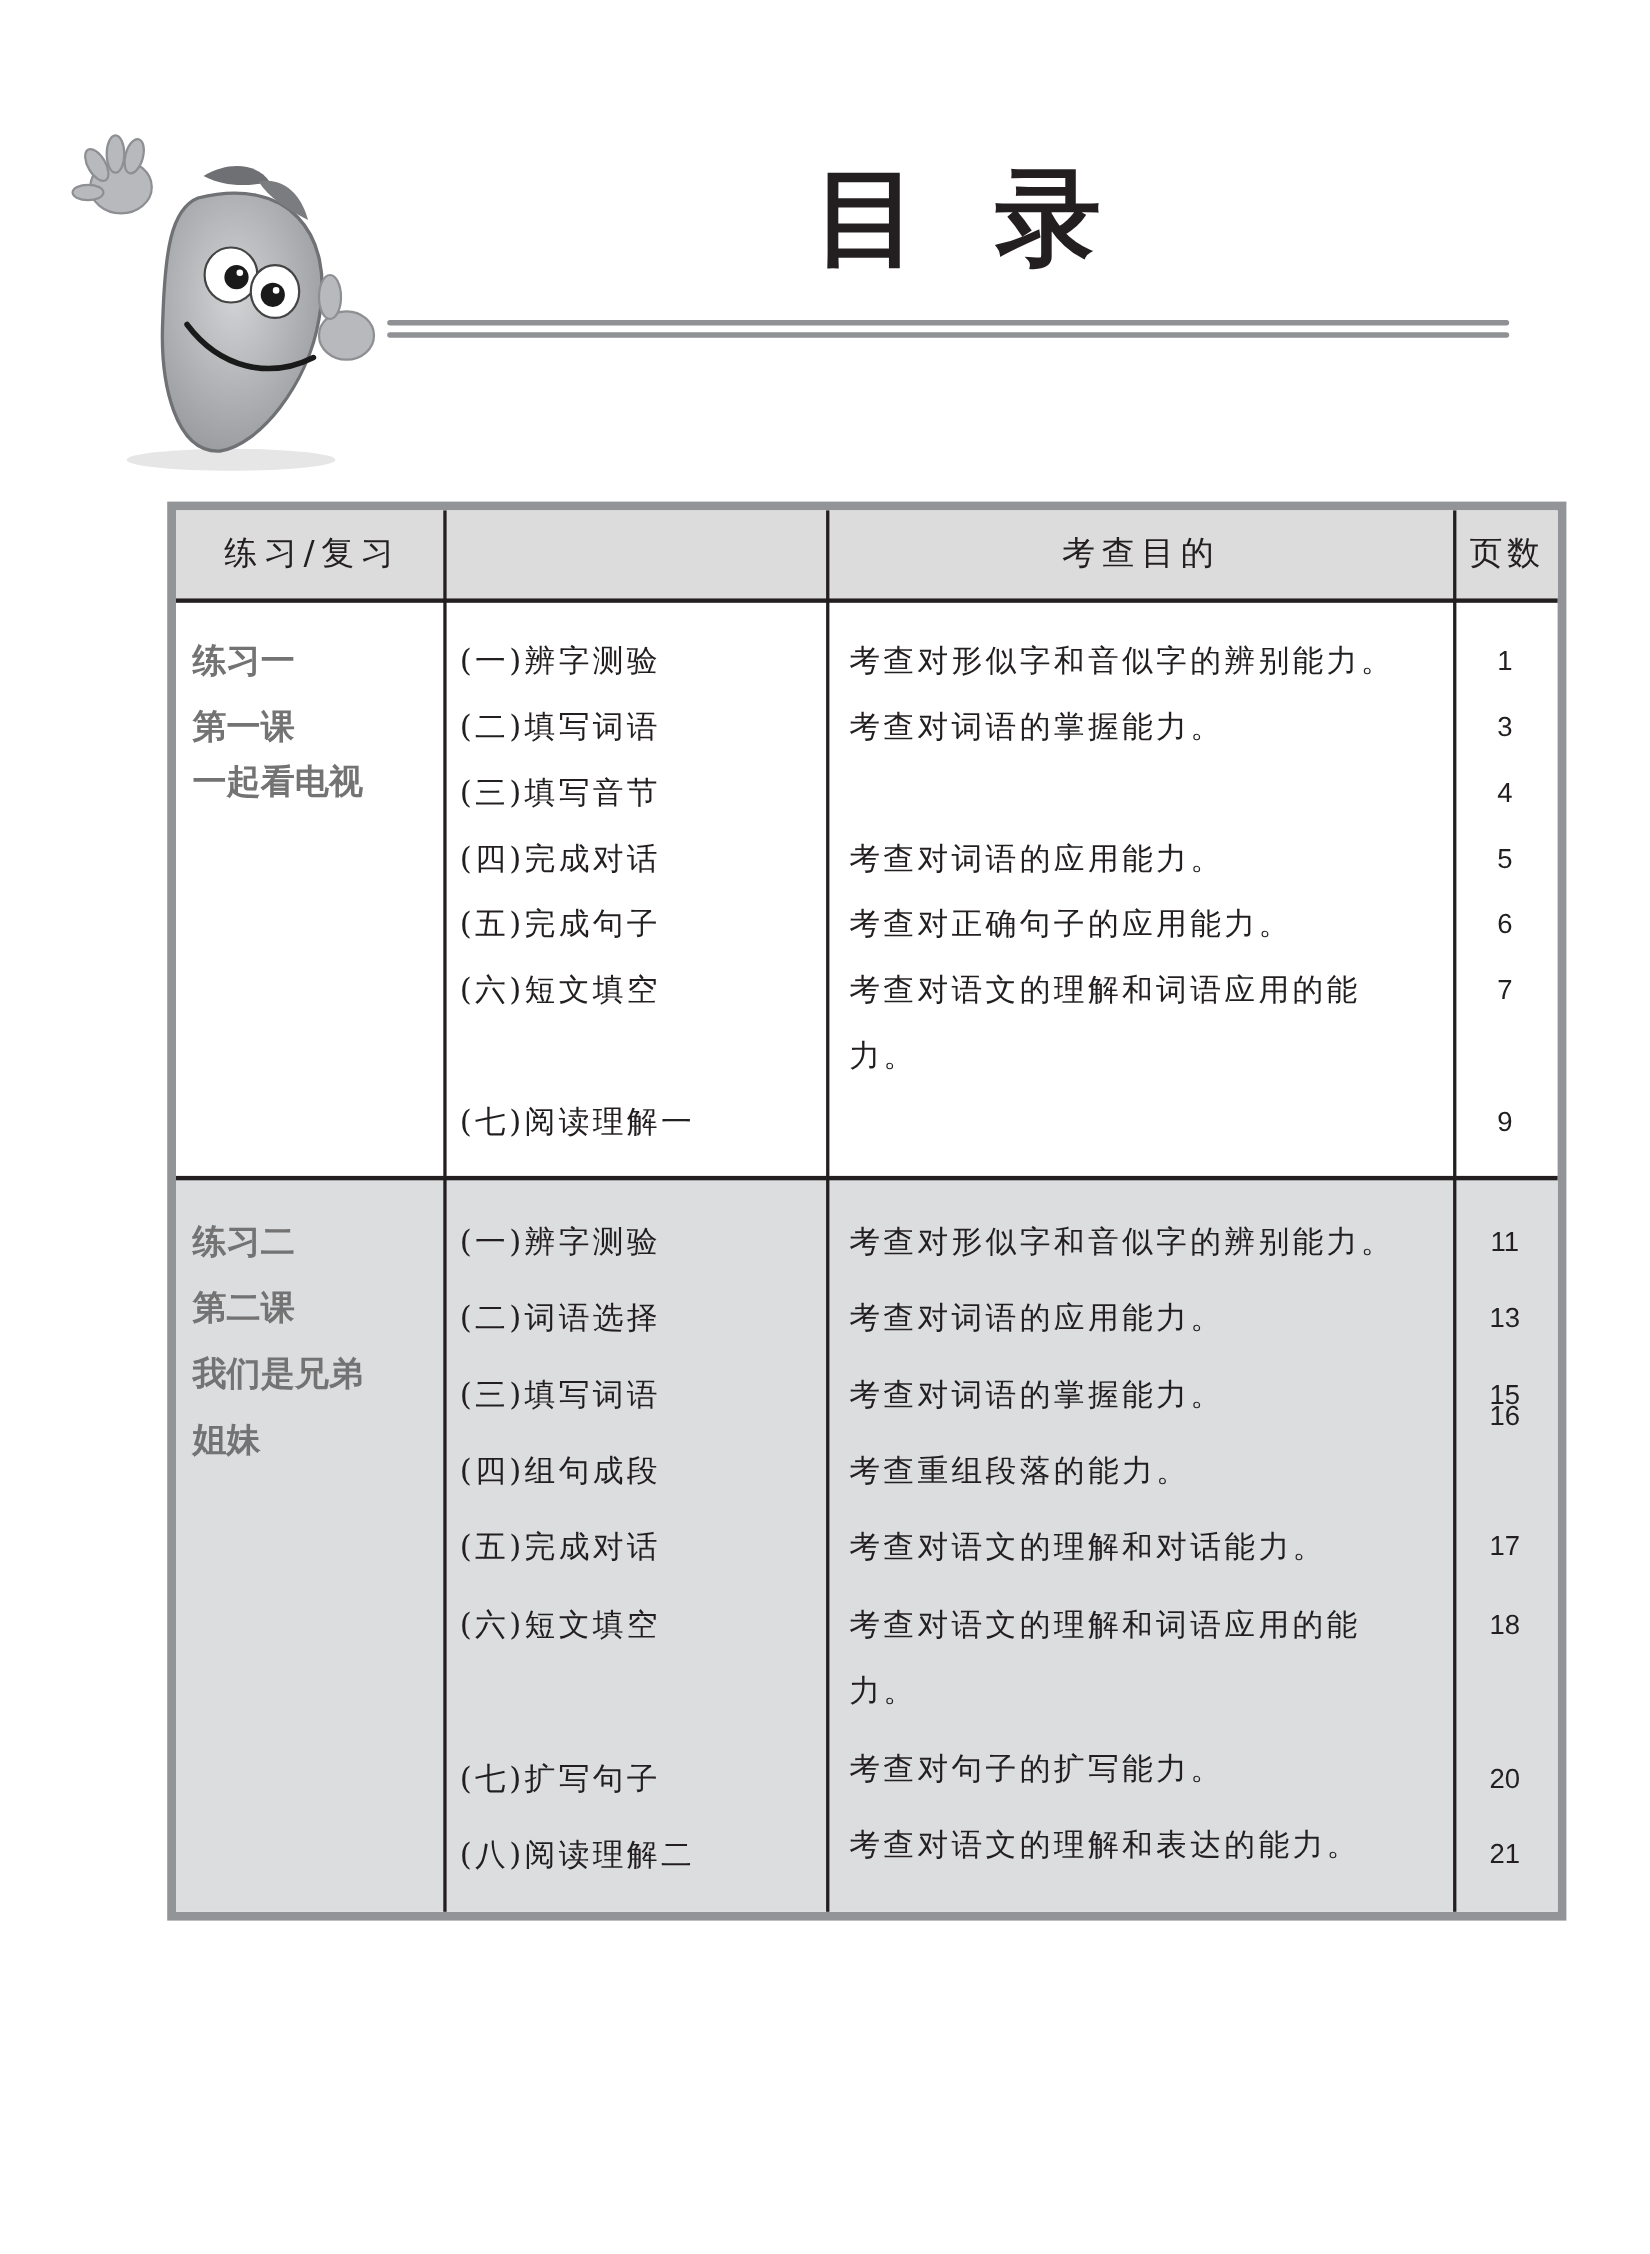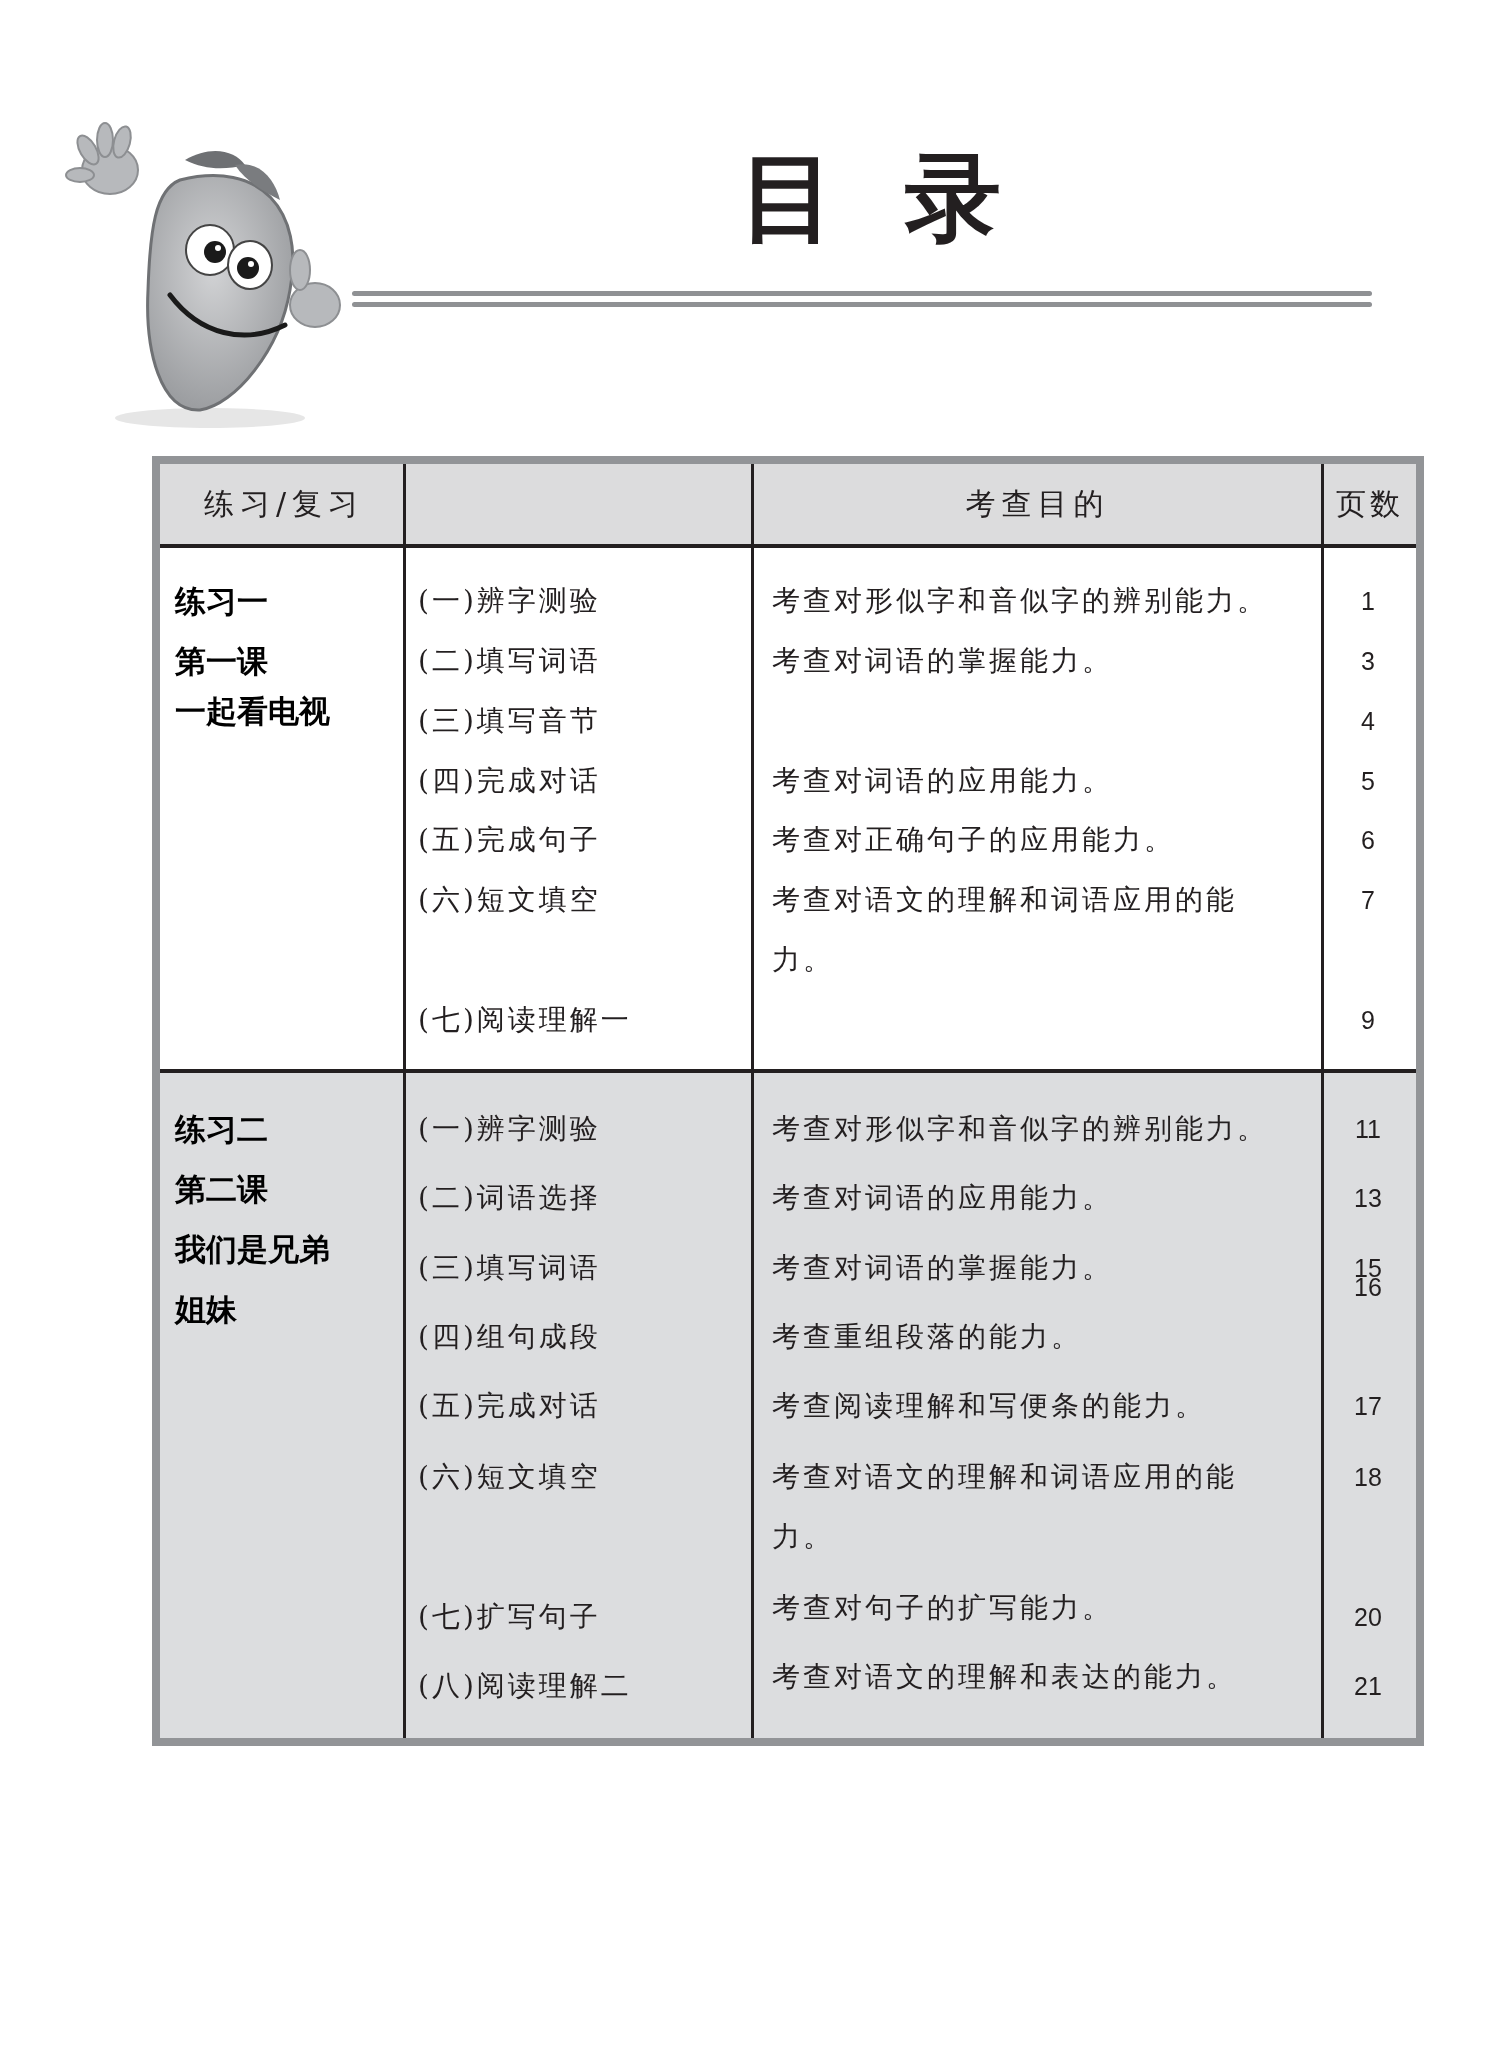--- a/index.html
+++ b/index.html
@@ -23,21 +23,21 @@
   .hdr { position:absolute; left:0; top:0; right:0; height:80px; background:#dcdcdd; }
   .hdr-line { position:absolute; left:0; right:0; top:80px; height:4px; background:#231f20; }
   .sec2 { position:absolute; left:0; right:0; top:608px; bottom:0; background:#dcdddf; }
   .sec-line { position:absolute; left:0; right:0; top:605px; height:4px; background:#231f20; }
   .vline { position:absolute; top:0; bottom:0; width:3px; background:#231f20; }
 
   .hcell { position:absolute; top:0; height:80px; line-height:80px; text-align:center;
            font-size:30px; color:#231f20; letter-spacing:6px; }
 
   .lbl { position:absolute; font-family:"DejaVu Sans", sans-serif; font-size:31px; font-weight:bold;
-         color:#000000; height:40px; line-height:40px; white-space:nowrap; }
+         color:#737373; height:40px; line-height:40px; white-space:nowrap; }
   .item { position:absolute; font-family:"DejaVu Serif", "Liberation Serif", serif; font-size:28px;
           color:#231f20; height:40px; line-height:40px; white-space:nowrap; letter-spacing:3px; }
   .desc { position:absolute; font-family:"DejaVu Serif", "Liberation Serif", serif; font-size:28px;
           color:#231f20; height:40px; line-height:40px; white-space:nowrap; letter-spacing:3px; }
   .pg { position:absolute; font-family:"Liberation Sans", sans-serif; font-size:25px; color:#231f20;
         height:40px; line-height:40px; width:60px; text-align:center; }
 </style>
 </head>
 <body>
 
@@ -146,21 +146,21 @@
 
     <div class="item" style="left:258px;top:784px">(三)填写词语</div>
     <div class="desc" style="left:612px;top:784px">考查对词语的掌握能力。</div>
     <div class="pg" style="left:1178px;top:784px">15</div>
 
     <div class="item" style="left:258px;top:853px">(四)组句成段</div>
     <div class="desc" style="left:612px;top:853px">考查重组段落的能力。</div>
     <div class="pg" style="left:1178px;top:803px">16</div>
 
     <div class="item" style="left:258px;top:922px">(五)完成对话</div>
-    <div class="desc" style="left:612px;top:922px">考查阅读理解和写便条的能力。</div>
+    <div class="desc" style="left:612px;top:922px">考查对语文的理解和对话能力。</div>
     <div class="pg" style="left:1178px;top:922px">17</div>
 
     <div class="item" style="left:258px;top:993px">(六)短文填空</div>
     <div class="desc" style="left:612px;top:993px">考查对语文的理解和词语应用的能</div>
     <div class="desc" style="left:612px;top:1053px">力。</div>
     <div class="pg" style="left:1178px;top:993px">18</div>
 
     <div class="item" style="left:258px;top:1133px">(七)扩写句子</div>
     <div class="desc" style="left:612px;top:1124px">考查对句子的扩写能力。</div>
     <div class="pg" style="left:1178px;top:1133px">20</div>

